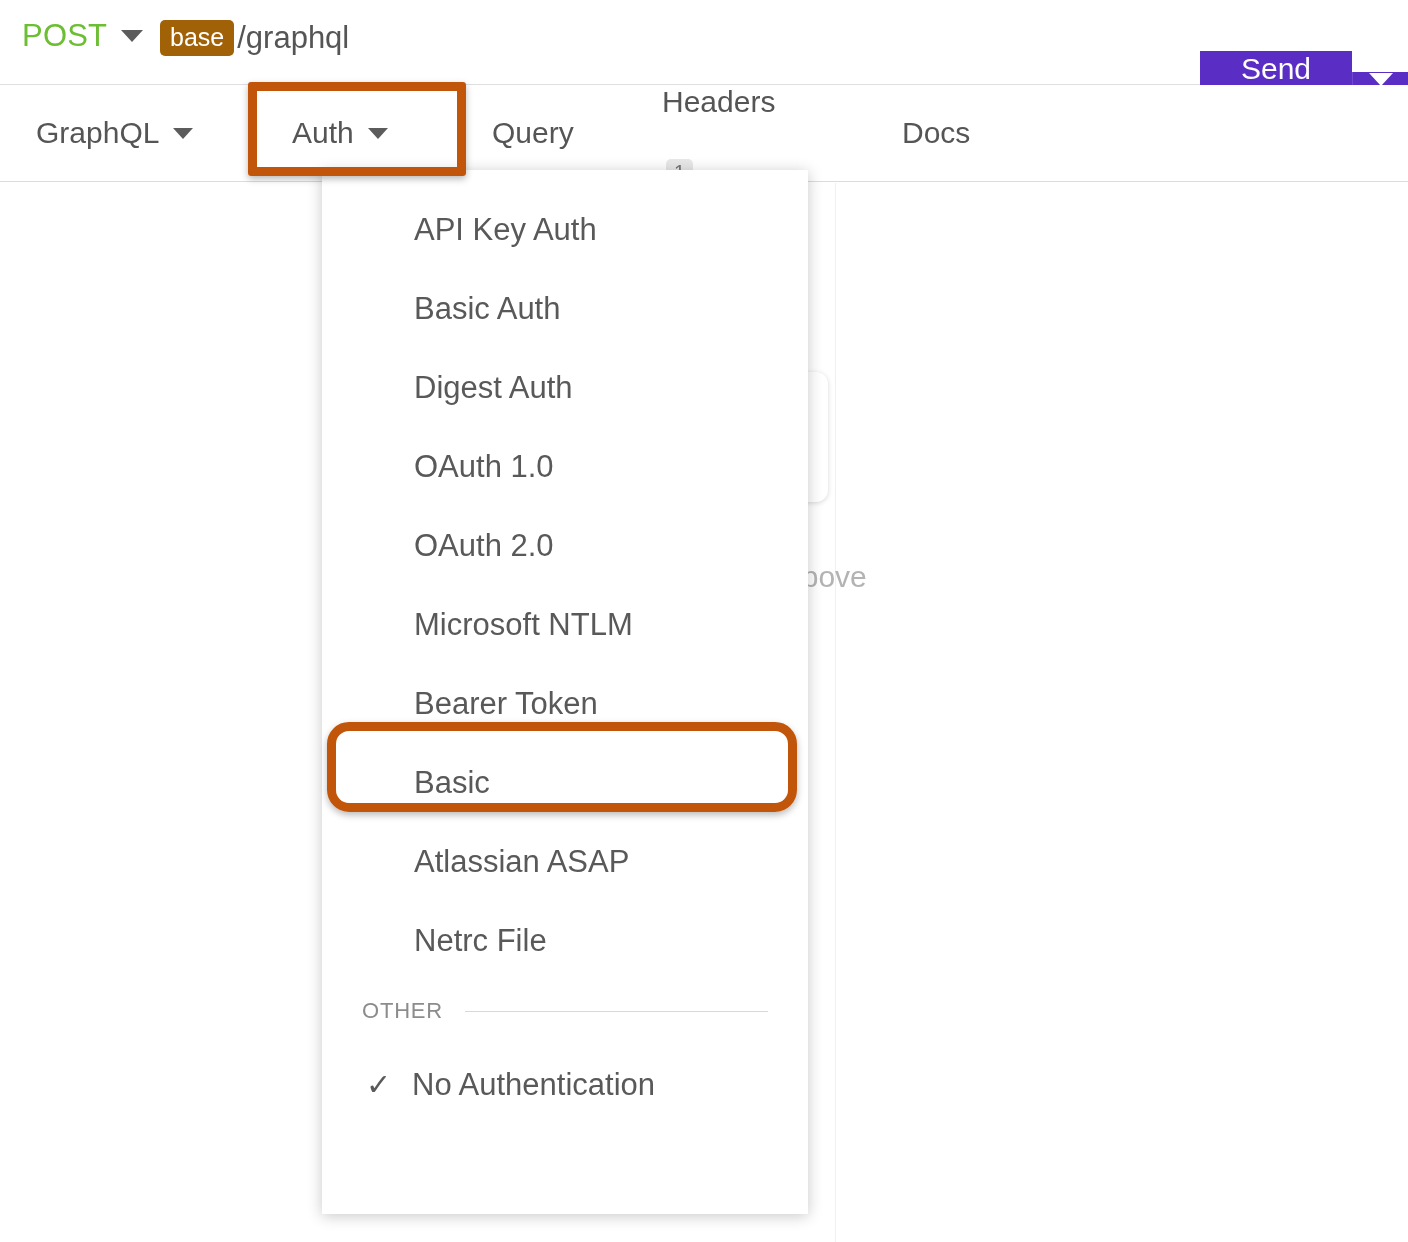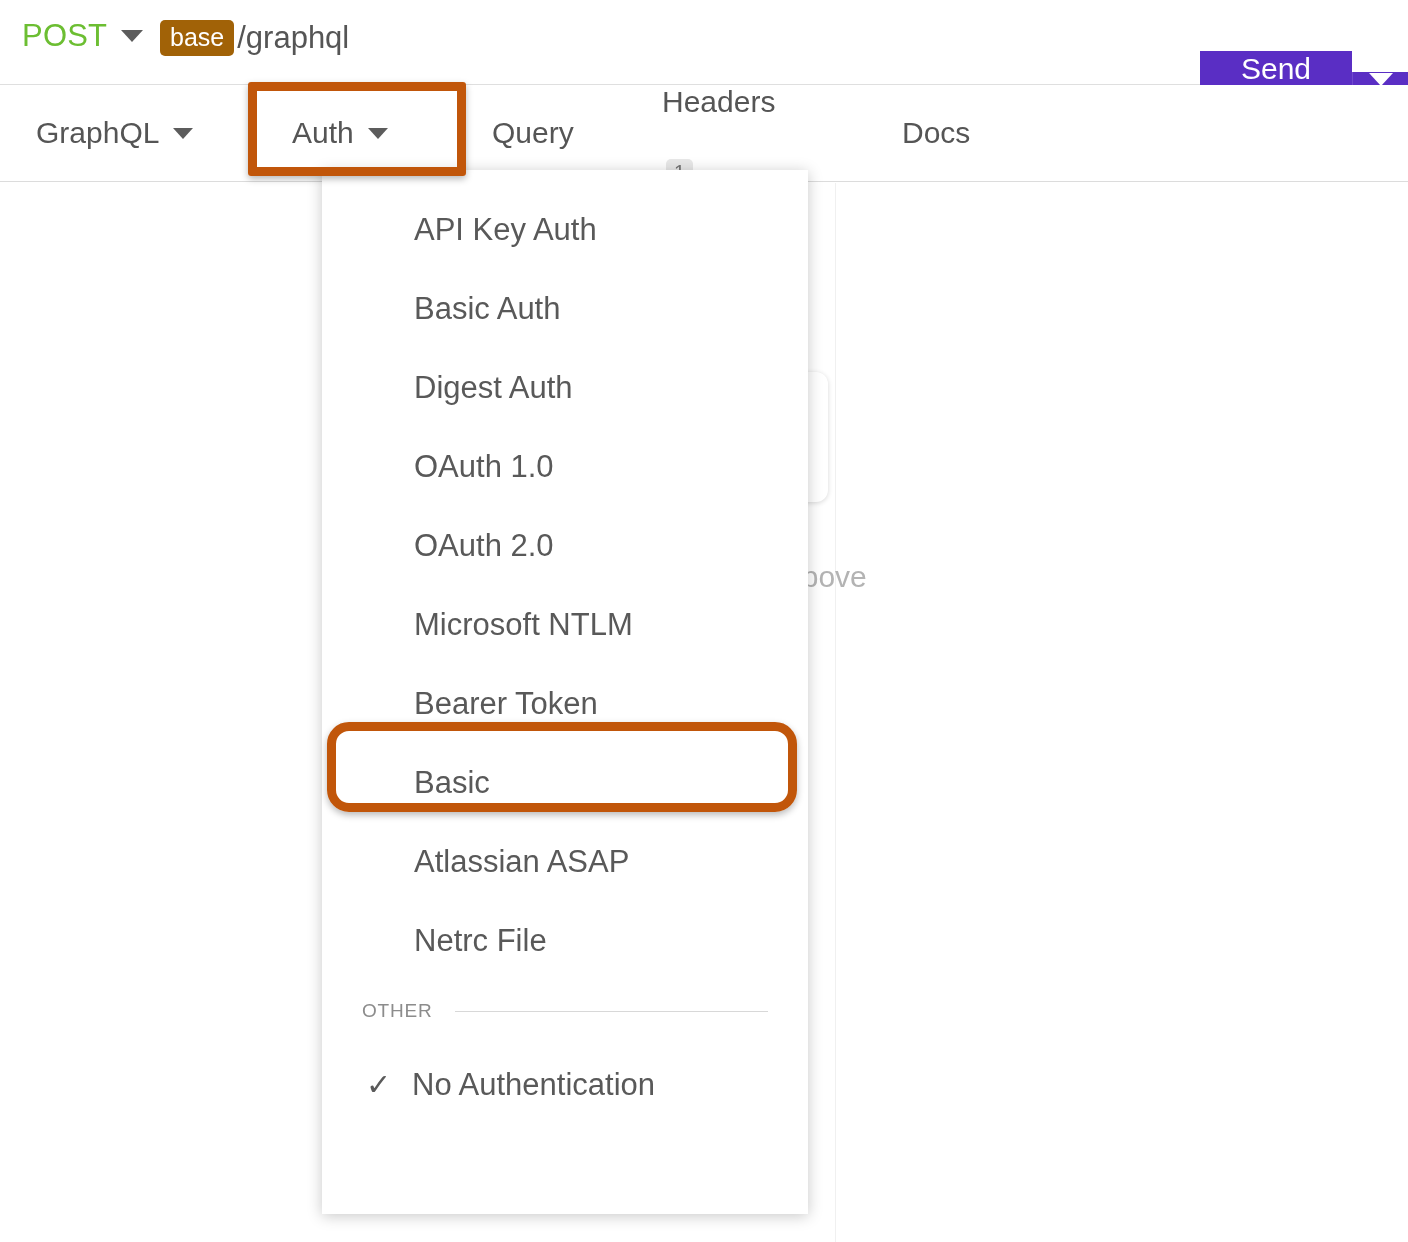--- a/index.html
+++ b/index.html
@@ -188,21 +188,21 @@
   }
 
   .menu-sep {
     display: flex;
     align-items: center;
     height: 62px;
     padding: 0 40px 0 40px;
     gap: 22px;
   }
   .menu-sep-label {
-    font-size: 19px;
+    font-size: 22px;
     color: #8c8c8c;
     letter-spacing: 0.8px;
     white-space: nowrap;
   }
   .menu-sep-line {
     flex: 1;
     height: 1px;
     background: #d8d8d8;
   }
   .menu-item-check {

